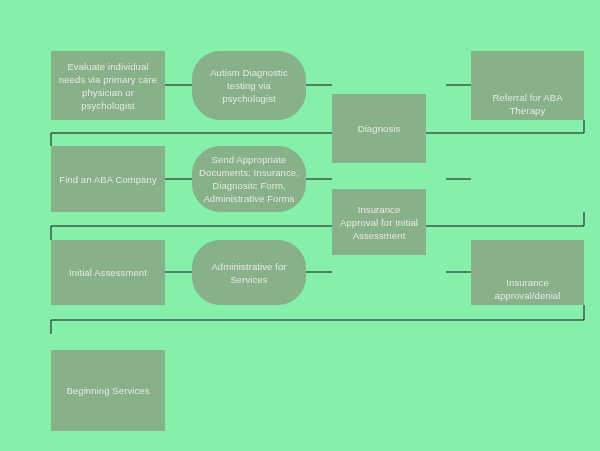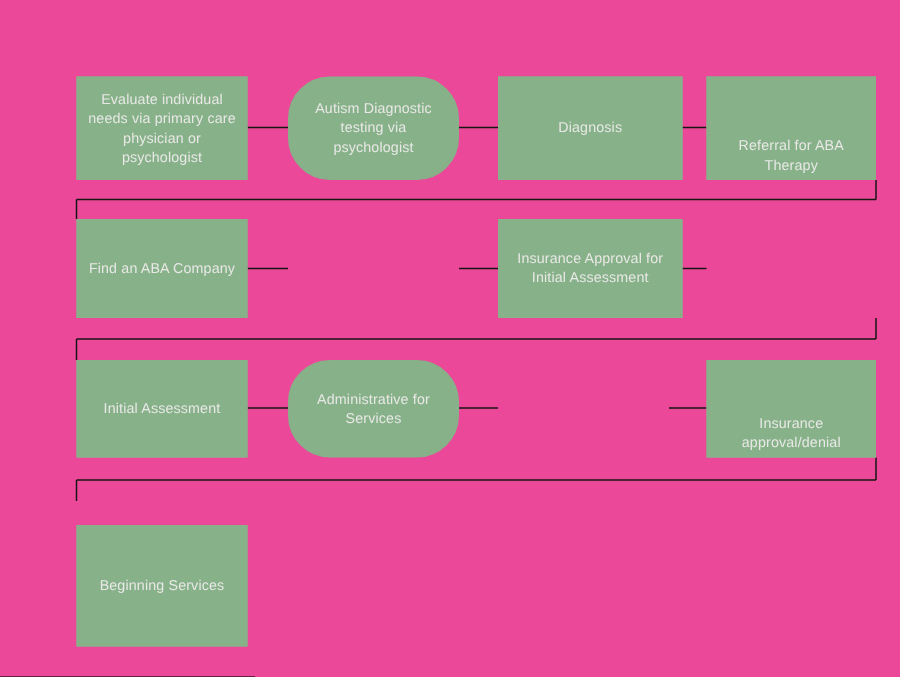--- a/index.html
+++ b/index.html
@@ -12,21 +12,21 @@
     width: 600px;
     height: 451px;
     overflow: hidden;
     font-family: "Liberation Sans", sans-serif;
   }
 
   #canvas {
     position: relative;
     width: 600px;
     height: 451px;
-    background: #ec4899;
+    background: #86efac;
   }
 
   
   #connectors {
     position: absolute;
     left: 0;
     top: 0;
     width: 600px;
     height: 451px;
     pointer-events: none;
@@ -51,21 +51,21 @@
     font-size: 9.5px;
     line-height: 13px;
     letter-spacing: 0.1px;
     font-weight: 400;
     white-space: pre-line;
   }
 
   
   .col1 { left: 51px;  width: 114px; }
   .col2 { left: 192px; width: 114px; border-radius: 28px; }
-  .col3 { left: 332px; width: 123px; }
+  .col3 { left: 332px; width: 94px; margin-top: 43px; }
   .col4 { left: 471px; width: 113px; align-items: flex-end; }
 
   
   .row1 { top: 51px;  height: 69px; }
   .row2 { top: 146px; height: 66px; }
   .row3 { top: 240px; height: 65px; }
   .row4 { top: 350px; height: 81px; }
 </style>
 </head>
 <body>
@@ -114,20 +114,23 @@
   </div>
 
   <div class="node col4 row1">
     <span class="node-label">Referral for ABA Therapy</span>
   </div>
 
   <div class="node col1 row2">
     <span class="node-label">Find an ABA Company</span>
   </div>
 
+  <div class="node col2 row2">
+    <span class="node-label">Send Appropriate Documents: Insurance, Diagnositc Form, Administrative Forms</span>
+  </div>
 
   <div class="node col3 row2">
     <span class="node-label">Insurance Approval for Initial Assessment</span>
   </div>
 
 
   <div class="node col1 row3">
     <span class="node-label">Initial Assessment</span>
   </div>
 

